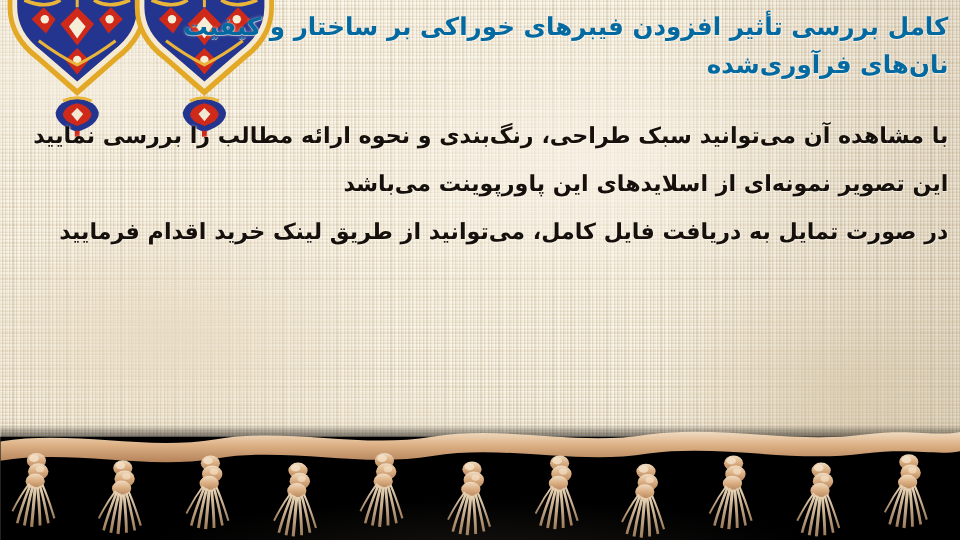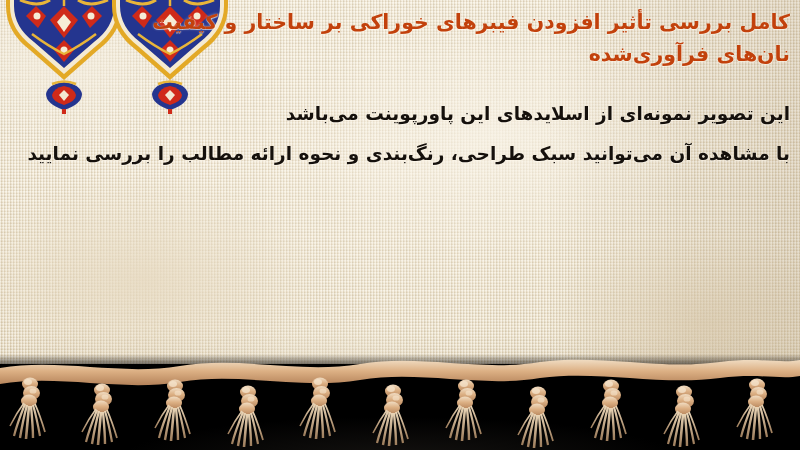--- a/index.html
+++ b/index.html
@@ -61,21 +61,21 @@
 
   
   .text-area{
     position:absolute;
     top:0; left:0; right:0;
     padding:6px 10px 0 10px;
     text-align:right;
     direction:rtl;
   }
   .title{
-    color:#c2410c;
+    color:#0369a1;
     font-weight:bold;
     font-size:20.5px;
     line-height:32px;
     letter-spacing:0;
     text-shadow:
       0 1px 0 rgba(255,250,238,.55),
       1px 0 0 rgba(255,250,238,.35),
       0 0 3px rgba(255,248,232,.5);
   }
   .title .ln2{ }
@@ -173,22 +173,23 @@
   </div>
 
   <div class="text-area">
 
     <div class="title">
       <div class="ln1">کامل بررسی تأثیر افزودن فیبرهای خوراکی بر ساختار و کیفیت</div>
       <div class="ln2">نان‌های فرآوری‌شده</div>
     </div>
 
     <div class="body">
+      <span class="bl bl2">با مشاهده آن می‌توانید سبک طراحی، رنگ‌بندی و نحوه ارائه مطالب را بررسی نمایید</span>
       <span class="bl bl1">این تصویر نمونه‌ای از اسلایدهای این پاورپوینت می‌باشد</span>
-      <span class="bl bl2">با مشاهده آن می‌توانید سبک طراحی، رنگ‌بندی و نحوه ارائه مطالب را بررسی نمایید</span>
+      <span class="bl bl3">در صورت تمایل به دریافت فایل کامل، می‌توانید از طریق لینک خرید اقدام فرمایید</span>
     </div>
   </div>
 
   <div class="fringe-zone">
     <div class="black-band"></div>
     <div class="band-top-blend"></div>
 
     <svg style="position:absolute;left:0;bottom:0;width:800px;height:104px;display:block;" width="800" height="104" viewBox="0 0 800 104" preserveAspectRatio="none">
       <defs>
         <linearGradient id="cordg" x1="0" y1="0" x2="0" y2="1">

